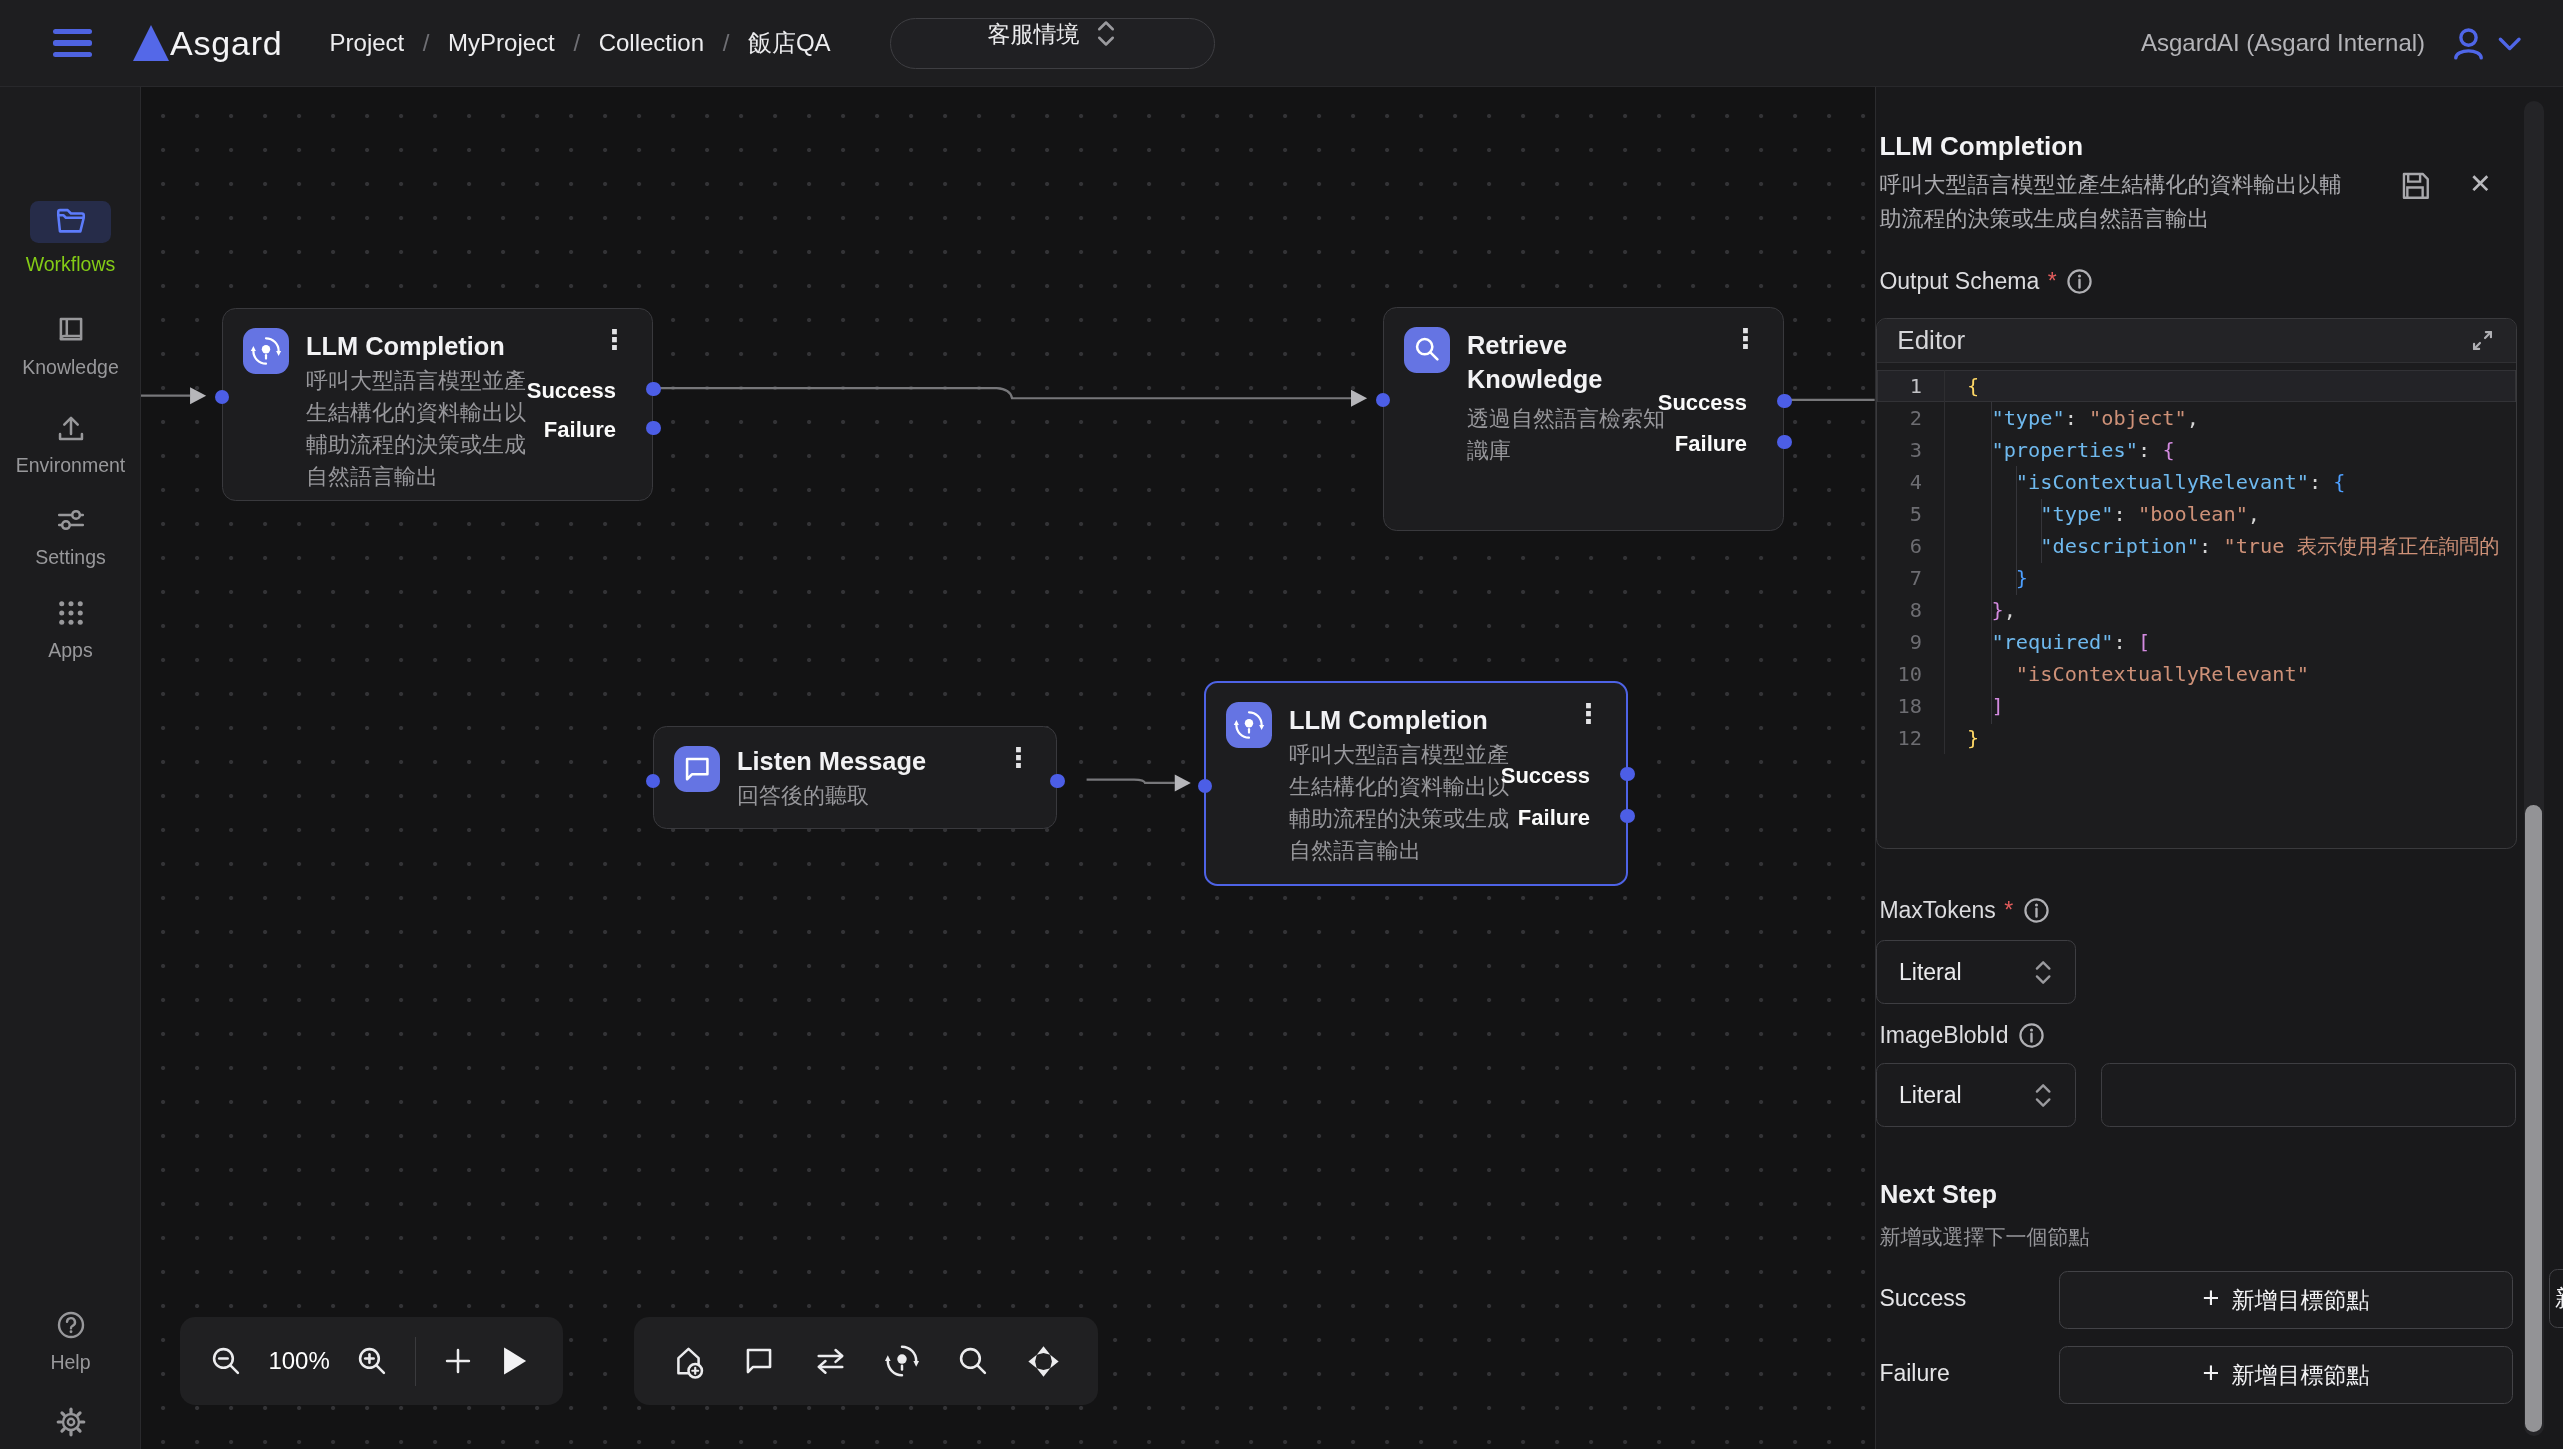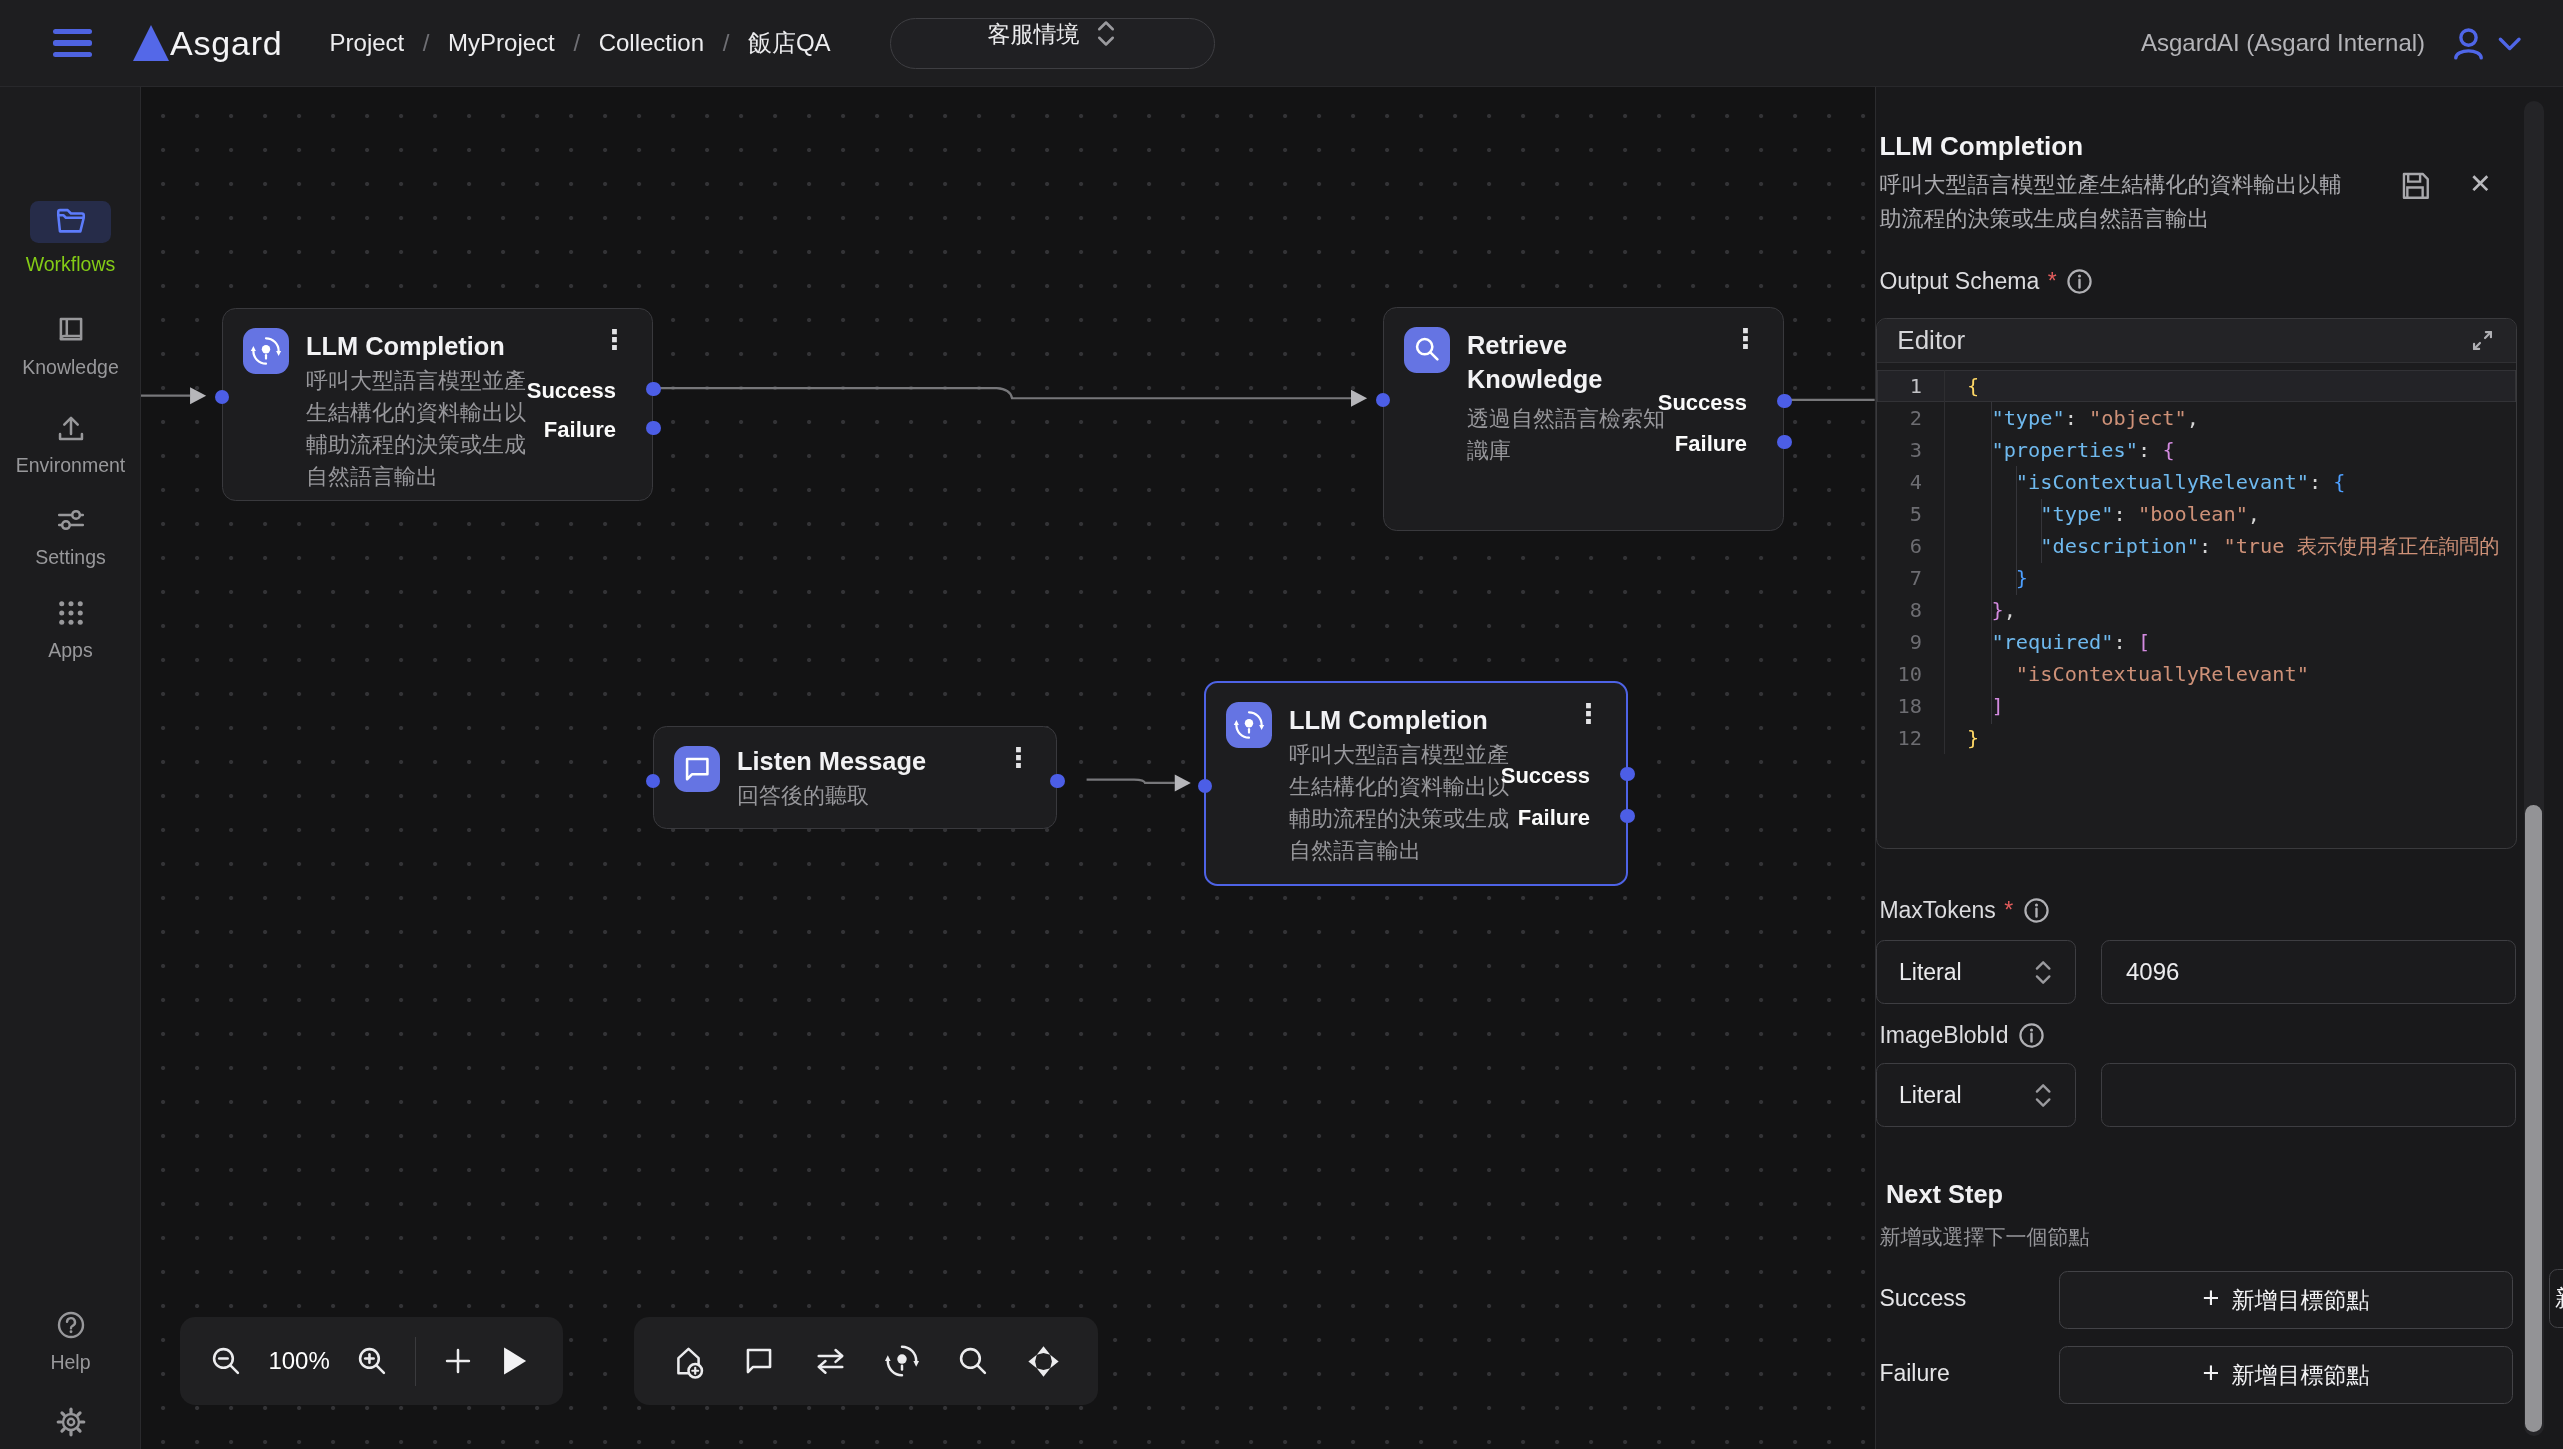--- a/index.html
+++ b/index.html
@@ -72,21 +72,21 @@
   .gutter { width:68px; flex:none; text-align:right; padding-right:22px; color:#6d6d72; border-right:0.8px solid #2e2e31; }
   .code-line.active .gutter { color:#c2c2c6; }
   .code-text { padding-left:22px; }
   .tk-k { color:#6fb9ee; } .tk-s { color:#ce9178; } .tk-p { color:#d4d4d4; }
   .tk-b0 { color:#ffd866; } .tk-b1 { color:#d38ae0; } .tk-b2 { color:#4d9fff; } .tk-t { color:#d4d4d4; }
   .guide { position:absolute; width:0.8px; background:#35353a; z-index:4; }
   .mode-select { position:absolute; width:200px; height:64px; border:1.7px solid #3e3e42; border-radius:8.5px;
     display:flex; align-items:center; justify-content:space-between; padding:0 22px; font-size:23px; color:#ececee; cursor:pointer; background:#1b1b1d; }
   .text-input { position:absolute; width:415px; height:64px; border:1.7px solid #3e3e42; border-radius:8.5px;
     background:#1b1b1d; color:#ececee; font-size:24px; padding:0 24px; font-family:inherit; outline:none; }
-  .next-title { position:absolute; left:10px; font-size:25.4px; font-weight:600; color:#f0f0f2; }
+  .next-title { position:absolute; left:4px; font-size:25.4px; font-weight:600; color:#f0f0f2; }
   .next-sub { position:absolute; left:3.4px; font-size:21px; color:#96969a; }
   .ns-label { position:absolute; left:3.4px; font-size:23px; color:#e5e5e7; }
   .ns-btn { position:absolute; left:183px; width:454px; height:58px; border:1.7px solid #434347; border-radius:8.5px;
     display:flex; align-items:center; justify-content:center; gap:12px; font-size:23px; color:#f2f2f4; cursor:pointer; background:#1d1d1f; }
   .ns-btn .plus { font-size:29px; font-weight:300; margin-top:-3.4px; }
   .scroll-track { position:absolute; left:648px; top:13.6px; width:20.3px; height:1335px; background:#242427; border-radius:10.2px; }
   .scroll-thumb { position:absolute; left:649px; top:718px; width:17px; height:627px; background:#939396; border-radius:8.5px; }
   .cutoff-btn { position:absolute; left:673px; top:1182px; width:203px; height:59px; border:1.7px solid #434347; border-radius:8.5px;
     display:flex; align-items:center; padding-left:5.1px; gap:10.2px; font-size:23px; color:#f2f2f4; background:#19191b; overflow:hidden; }
   svg { display:block; }
@@ -454,21 +454,20 @@
         <line x1="17" y1="15" x2="17" y2="24" stroke="#b0b0b4" stroke-width="2.8" stroke-linecap="round"></line>
       </svg>
     </div>
     <div class="mode-select" style="left:0;top:853px">
       <span>Literal</span>
       <svg width="20.3" height="27" viewBox="0 0 26 34">
         <polyline points="5,12 13,4 21,12" fill="none" stroke="#9a9a9e" stroke-width="3" stroke-linecap="round" stroke-linejoin="round"></polyline>
         <polyline points="5,22 13,30 21,22" fill="none" stroke="#9a9a9e" stroke-width="3" stroke-linecap="round" stroke-linejoin="round"></polyline>
       </svg>
     </div>
-    <input class="text-input" style="left: 225px; top: 853px;" value="4096">
 
     <div class="field-label" style="top:934px">
       <span>ImageBlobId</span>
       <svg width="29" height="29" viewBox="0 0 34 34">
         <circle cx="17" cy="17" r="13" fill="none" stroke="#b0b0b4" stroke-width="2.6"></circle>
         <circle cx="17" cy="10.5" r="1.8" fill="#b0b0b4"></circle>
         <line x1="17" y1="15" x2="17" y2="24" stroke="#b0b0b4" stroke-width="2.8" stroke-linecap="round"></line>
       </svg>
     </div>
     <div class="mode-select" style="left:0;top:976px">

